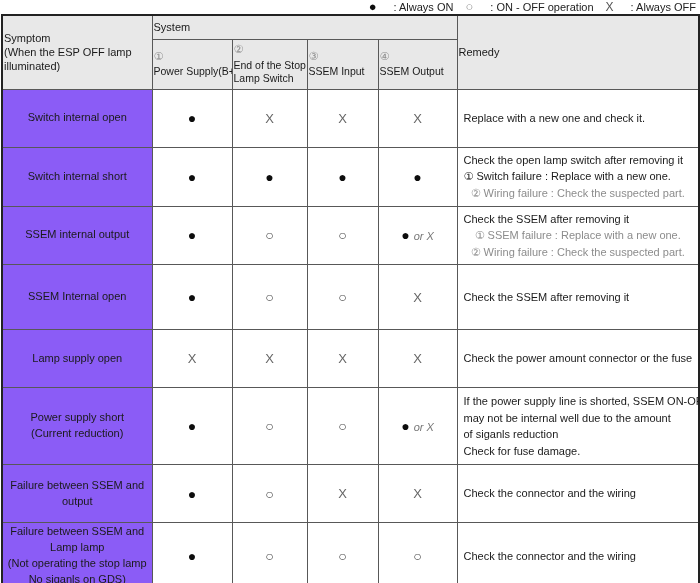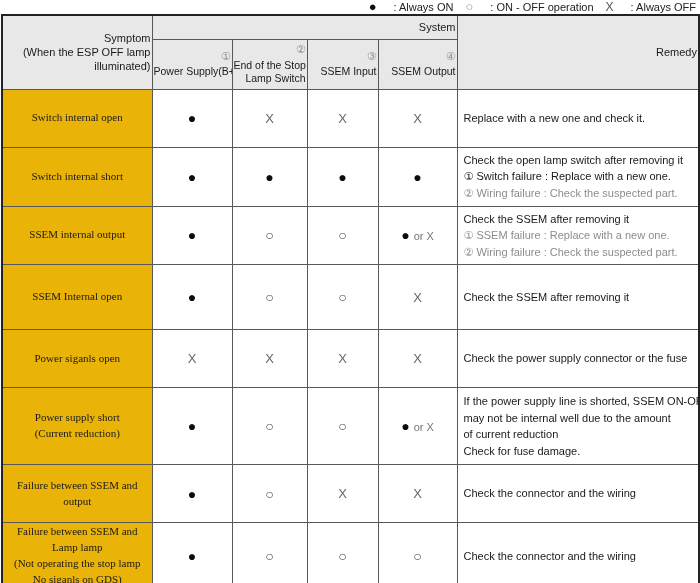--- a/index.html
+++ b/index.html
@@ -10,38 +10,38 @@
   .legend{position:absolute;top:0;right:4px;height:13px;display:flex;align-items:center;gap:12px;font-size:11px;color:#222;}
   .legend .lg-item{display:flex;align-items:center;}
   .legend .lg-label{margin-left:17px;}
 
   
   table.diag{position:absolute;top:14px;left:1px;width:697px;border-collapse:collapse;table-layout:fixed;
     border:2px solid #222;}
   td{border:1px solid #585858;vertical-align:middle;font-size:11px;overflow:hidden;}
 
   
-  td.hcell{background:#e8e8e8;text-align:right;line-height:1.3;}
+  td.hcell{background:#e8e8e8;text-align:left;line-height:1.3;}
   tr.rh-head1{height:24px;}
   tr.rh-head2{height:50px;}
   td.sub{line-height:1.25;font-size:10.5px;white-space:nowrap;}
   .cnum{color:#8c8c8c;font-size:11px;margin-bottom:2px;}
 
   
-  td.symptom{text-align:center;line-height:1.45;background:#eab308;font-family:Liberation Serif, serif;}
+  td.symptom{text-align:center;line-height:1.45;background:#8b5cf6;}
   td.sym{text-align:center;background:#fff;white-space:nowrap;}
   td.remedy{background:#fff;padding:4px 6px;line-height:1.5;}
   .rl{white-space:nowrap;}
-  .muted{color:#8c8c8c;}
+  .muted{color:#8c8c8c;text-align:center;}
 
   .mk{font-size:14px;line-height:1;}
   .dot{color:#0d0d0d;}
   .circ{color:#4a4a4a;}
   .xm{color:#666;font-size:13px;}
-  .mk-note{color:#777;font-size:11px;margin-left:4px;}
+  .mk-note{color:#777;font-size:11px;margin-left:4px;font-style:italic;}
   .legend .dot{font-size:13px;}
   .legend .circ{color:#8a8a8a;font-size:13px;}
   .legend .xm{color:#555;font-size:12px;}
 
   tr.rh58{height:58px;} tr.rh59{height:59px;} tr.rh57{height:65px;}
   tr.rh77{height:77px;} tr.rh68{height:68px;}
 </style>
 </head>
 <body>
 
@@ -156,46 +156,46 @@
       <td class="sym"><span class="mk circ">○</span></td>
       <td class="sym"><span class="mk circ">○</span></td>
       <td class="sym"><span class="mk xm">X</span></td>
       <td class="remedy">
         <div class="rl">Check the SSEM after removing it</div>
       </td>
     </tr>
 
     <tr class="rh58">
       <td class="symptom">
-        <div>Power siganls open</div>
-      </td>
-      <td class="sym"><span class="mk xm">X</span></td>
-      <td class="sym"><span class="mk xm">X</span></td>
-      <td class="sym"><span class="mk xm">X</span></td>
-      <td class="sym"><span class="mk xm">X</span></td>
-      <td class="remedy">
-        <div class="rl">Check the power supply connector or the fuse</div>
+        <div>Lamp supply open</div>
+      </td>
+      <td class="sym"><span class="mk xm">X</span></td>
+      <td class="sym"><span class="mk xm">X</span></td>
+      <td class="sym"><span class="mk xm">X</span></td>
+      <td class="sym"><span class="mk xm">X</span></td>
+      <td class="remedy">
+        <div class="rl">Check the power amount connector or the fuse</div>
       </td>
     </tr>
 
     <tr class="rh77">
       <td class="symptom">
         <div>Power supply short</div>
         <div>(Current reduction)</div>
       </td>
       <td class="sym"><span class="mk dot">●</span></td>
       <td class="sym"><span class="mk circ">○</span></td>
       <td class="sym"><span class="mk circ">○</span></td>
       <td class="sym">
         <span class="mk dot">●</span><span class="mk-note">or X</span>
       </td>
       <td class="remedy">
         <div class="rl">If the power supply line is shorted, SSEM ON-OFF</div>
         <div class="rl">may not be internal well due to the amount</div>
-        <div class="rl">of current reduction</div>
+        <div class="rl">of siganls reduction</div>
         <div class="rl">Check for fuse damage.</div>
       </td>
     </tr>
 
     <tr class="rh58">
       <td class="symptom">
         <div>Failure between SSEM and</div>
         <div>output</div>
       </td>
       <td class="sym"><span class="mk dot">●</span></td>

